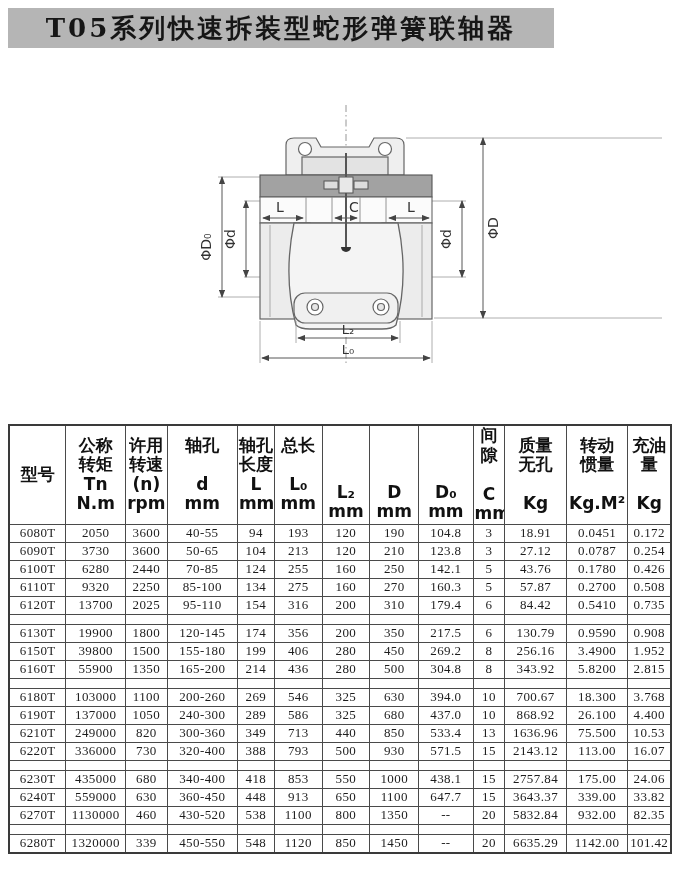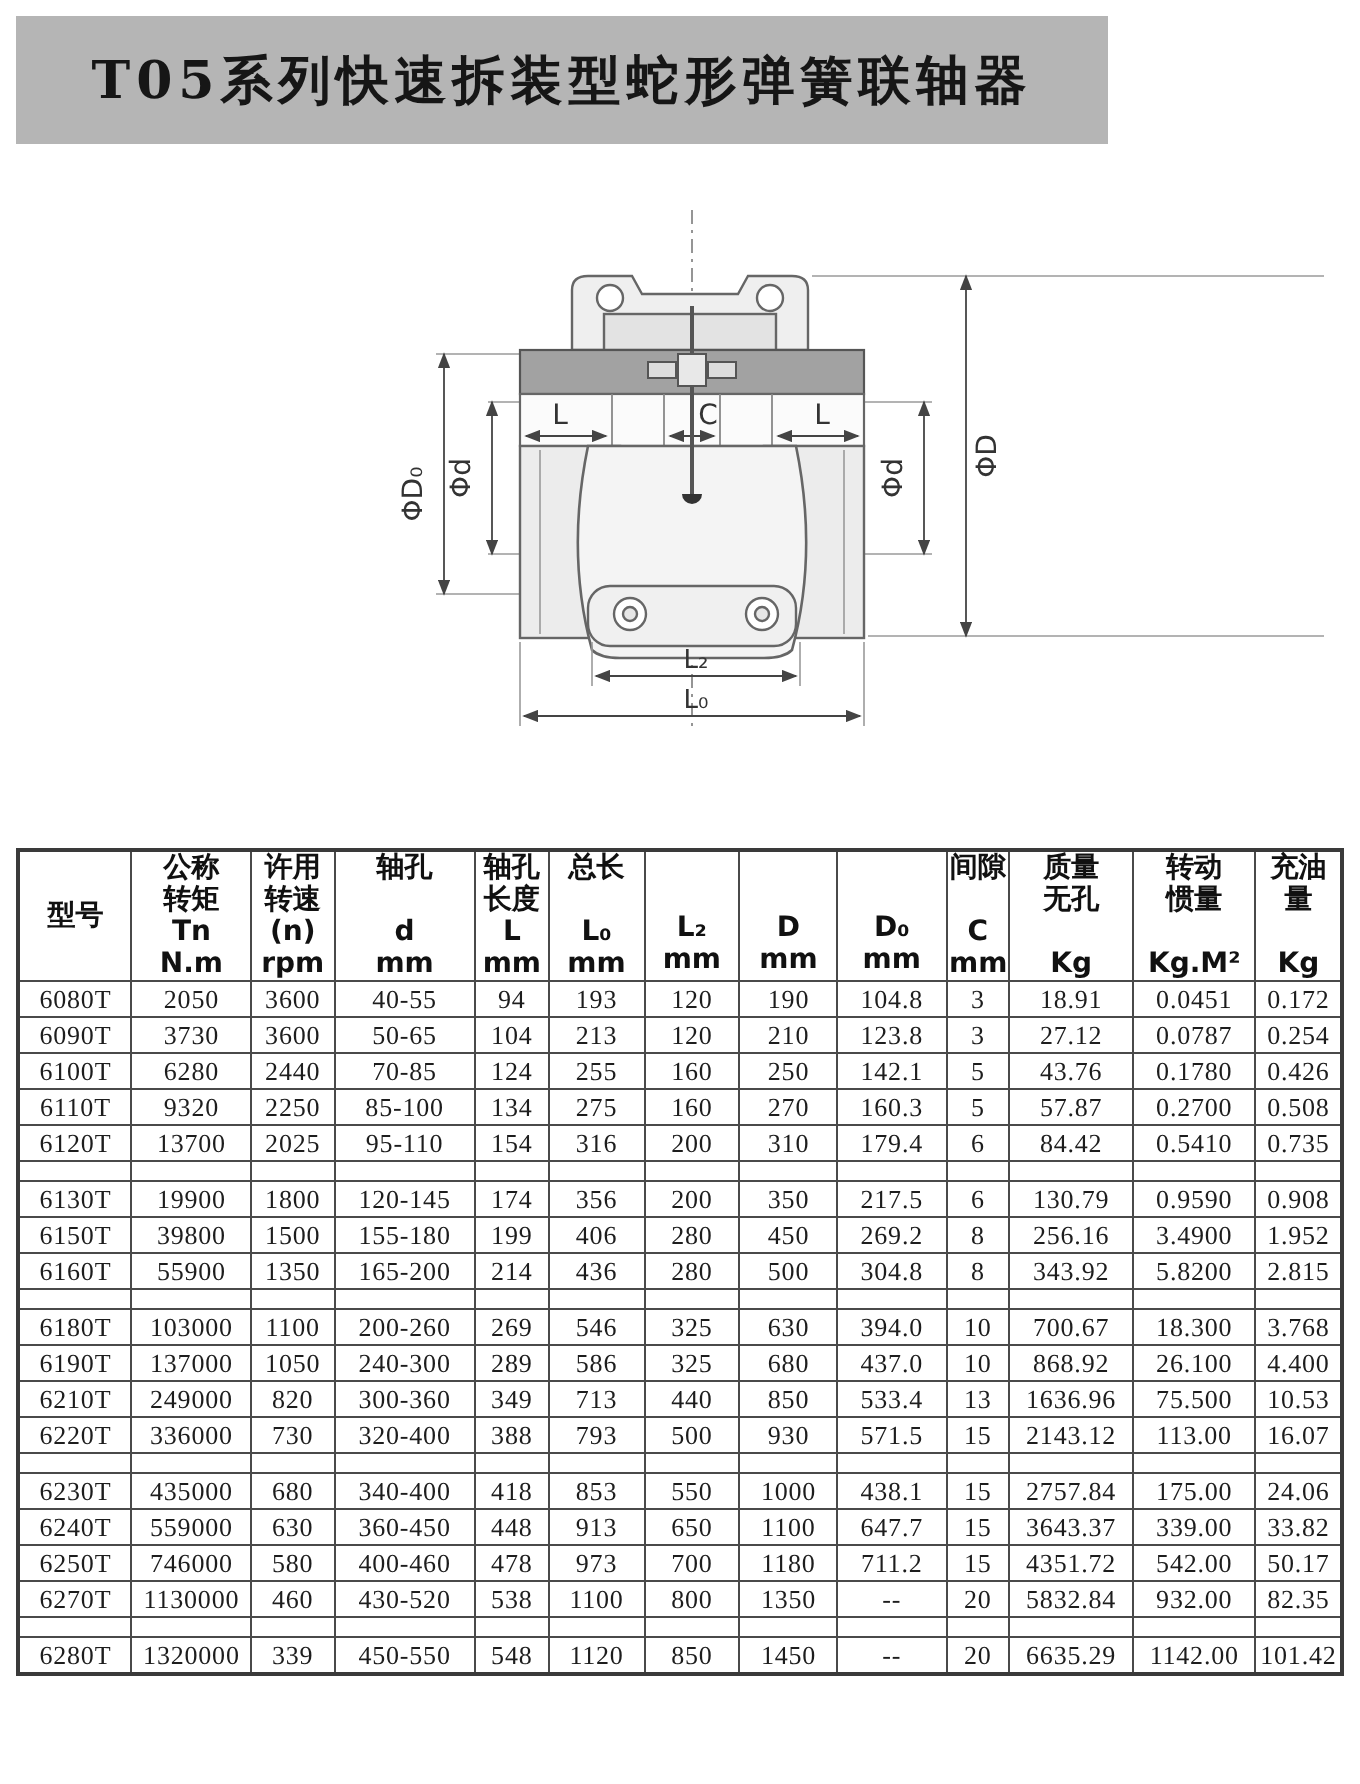--- a/index.html
+++ b/index.html
@@ -5,21 +5,21 @@
   html,body{margin:0;padding:0;}
   body{
     width:680px;height:892px;
     background:#ffffff;
     font-family:"DejaVu Sans","Liberation Sans",sans-serif;
     color:#222;
     position:relative;
     overflow:hidden;
   }
   .title-bar{
-    position:absolute;left:8px;top:8px;width:546px;height:64px;
+    position:absolute;left:8px;top:8px;width:546px;height:40px;
     background:#b5b5b5;
     display:flex;align-items:center;justify-content:center;
     font-size:26px;font-weight:bold;letter-spacing:3px;color:#161616;
     font-family:"DejaVu Serif","Liberation Serif",serif;
   }
   .drawing{
     position:absolute;left:110px;top:92px;width:560px;height:300px;
   }
   .drawing svg{width:100%;height:100%;display:block;}
   svg text{
@@ -36,21 +36,21 @@
     border:2px solid #3a3a3a;
   }
   .spec-table th,.spec-table td{
     border:1px solid #4a4a4a;
     text-align:center;vertical-align:middle;
     padding:0 1px;overflow:hidden;white-space:nowrap;
   }
   .spec-table thead th{
     height:58px;
     font-family:"DejaVu Sans","Liberation Sans",sans-serif;
-    font-size:14px;font-weight:600;color:#111;
+    font-size:17px;font-weight:600;color:#111;
     white-space:pre-line;line-height:1.15;
   }
   .spec-table thead th.bot{vertical-align:bottom;padding-bottom:2px;}
   .spec-table tbody td{height:17px;letter-spacing:0.4px;}
   .spec-table tr.sep td{height:9px;}
 </style>
 </head>
 <body>
 
 <div class="title-bar" style="background: rgb(181, 181, 181);">T05系列快速拆装型蛇形弹簧联轴器</div>
@@ -480,35 +480,20 @@
         <td>913</td>
         <td>650</td>
         <td>1100</td>
         <td>647.7</td>
         <td>15</td>
         <td>3643.37</td>
         <td>339.00</td>
         <td>33.82</td>
       </tr>
       <tr>
-        <td>6250T</td>
-        <td>746000</td>
-        <td>580</td>
-        <td>400-460</td>
-        <td>478</td>
-        <td>973</td>
-        <td>700</td>
-        <td>1180</td>
-        <td>711.2</td>
-        <td>15</td>
-        <td>4351.72</td>
-        <td>542.00</td>
-        <td>50.17</td>
-      </tr>
-      <tr>
         <td>6270T</td>
         <td>1130000</td>
         <td>460</td>
         <td>430-520</td>
         <td>538</td>
         <td>1100</td>
         <td>800</td>
         <td>1350</td>
         <td>--</td>
         <td>20</td>

